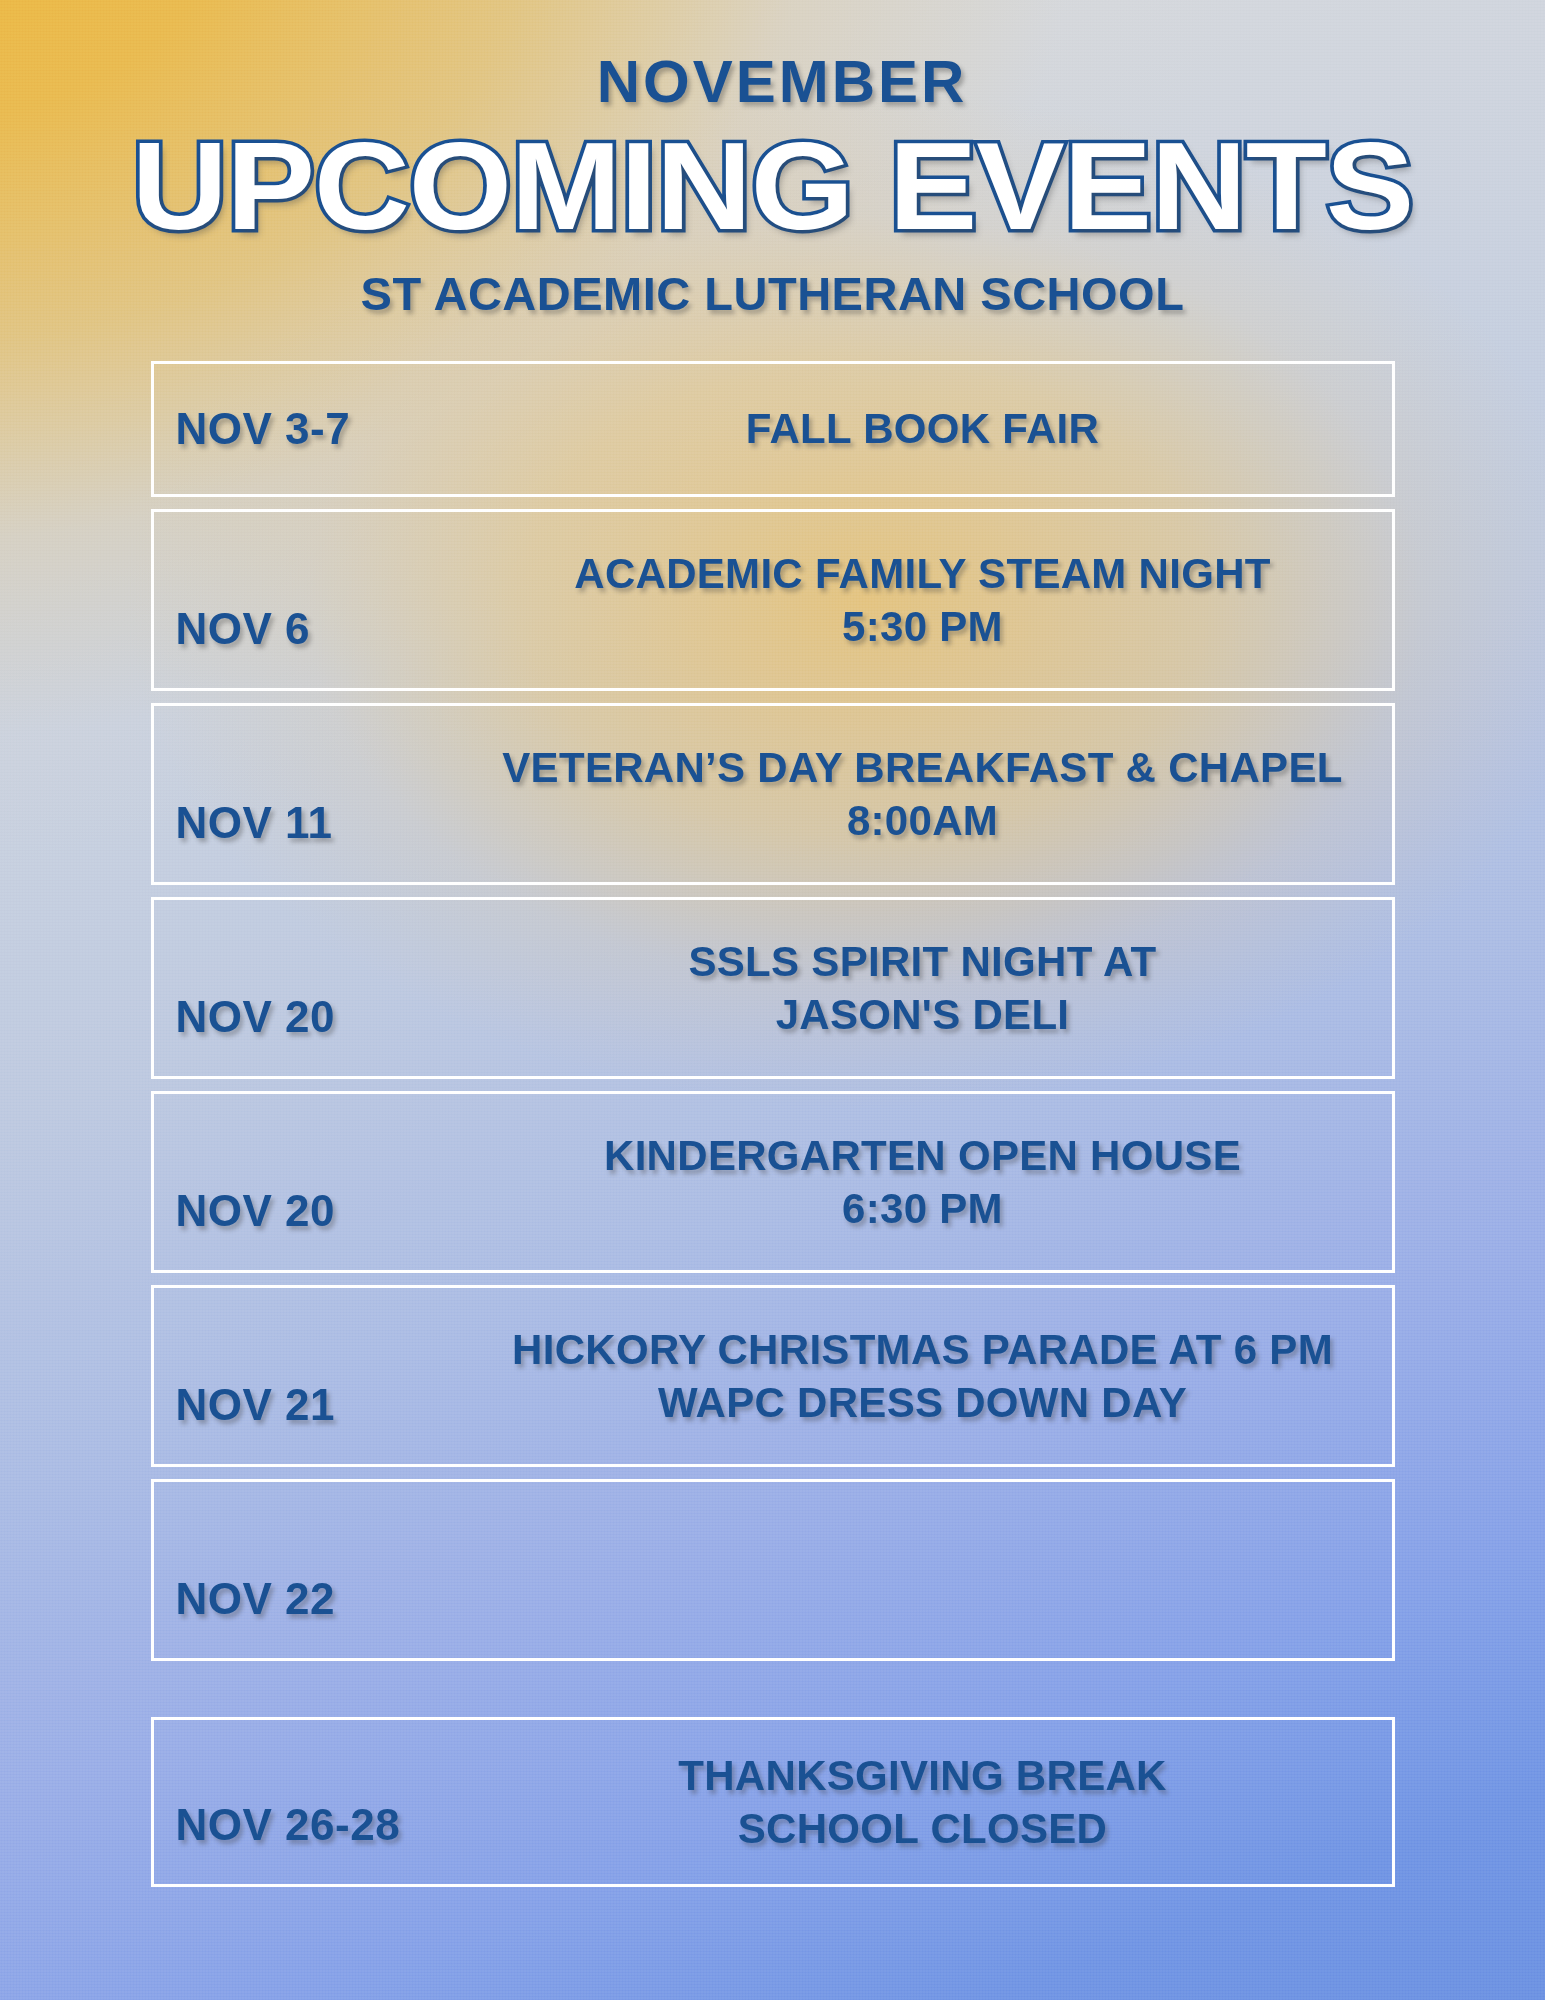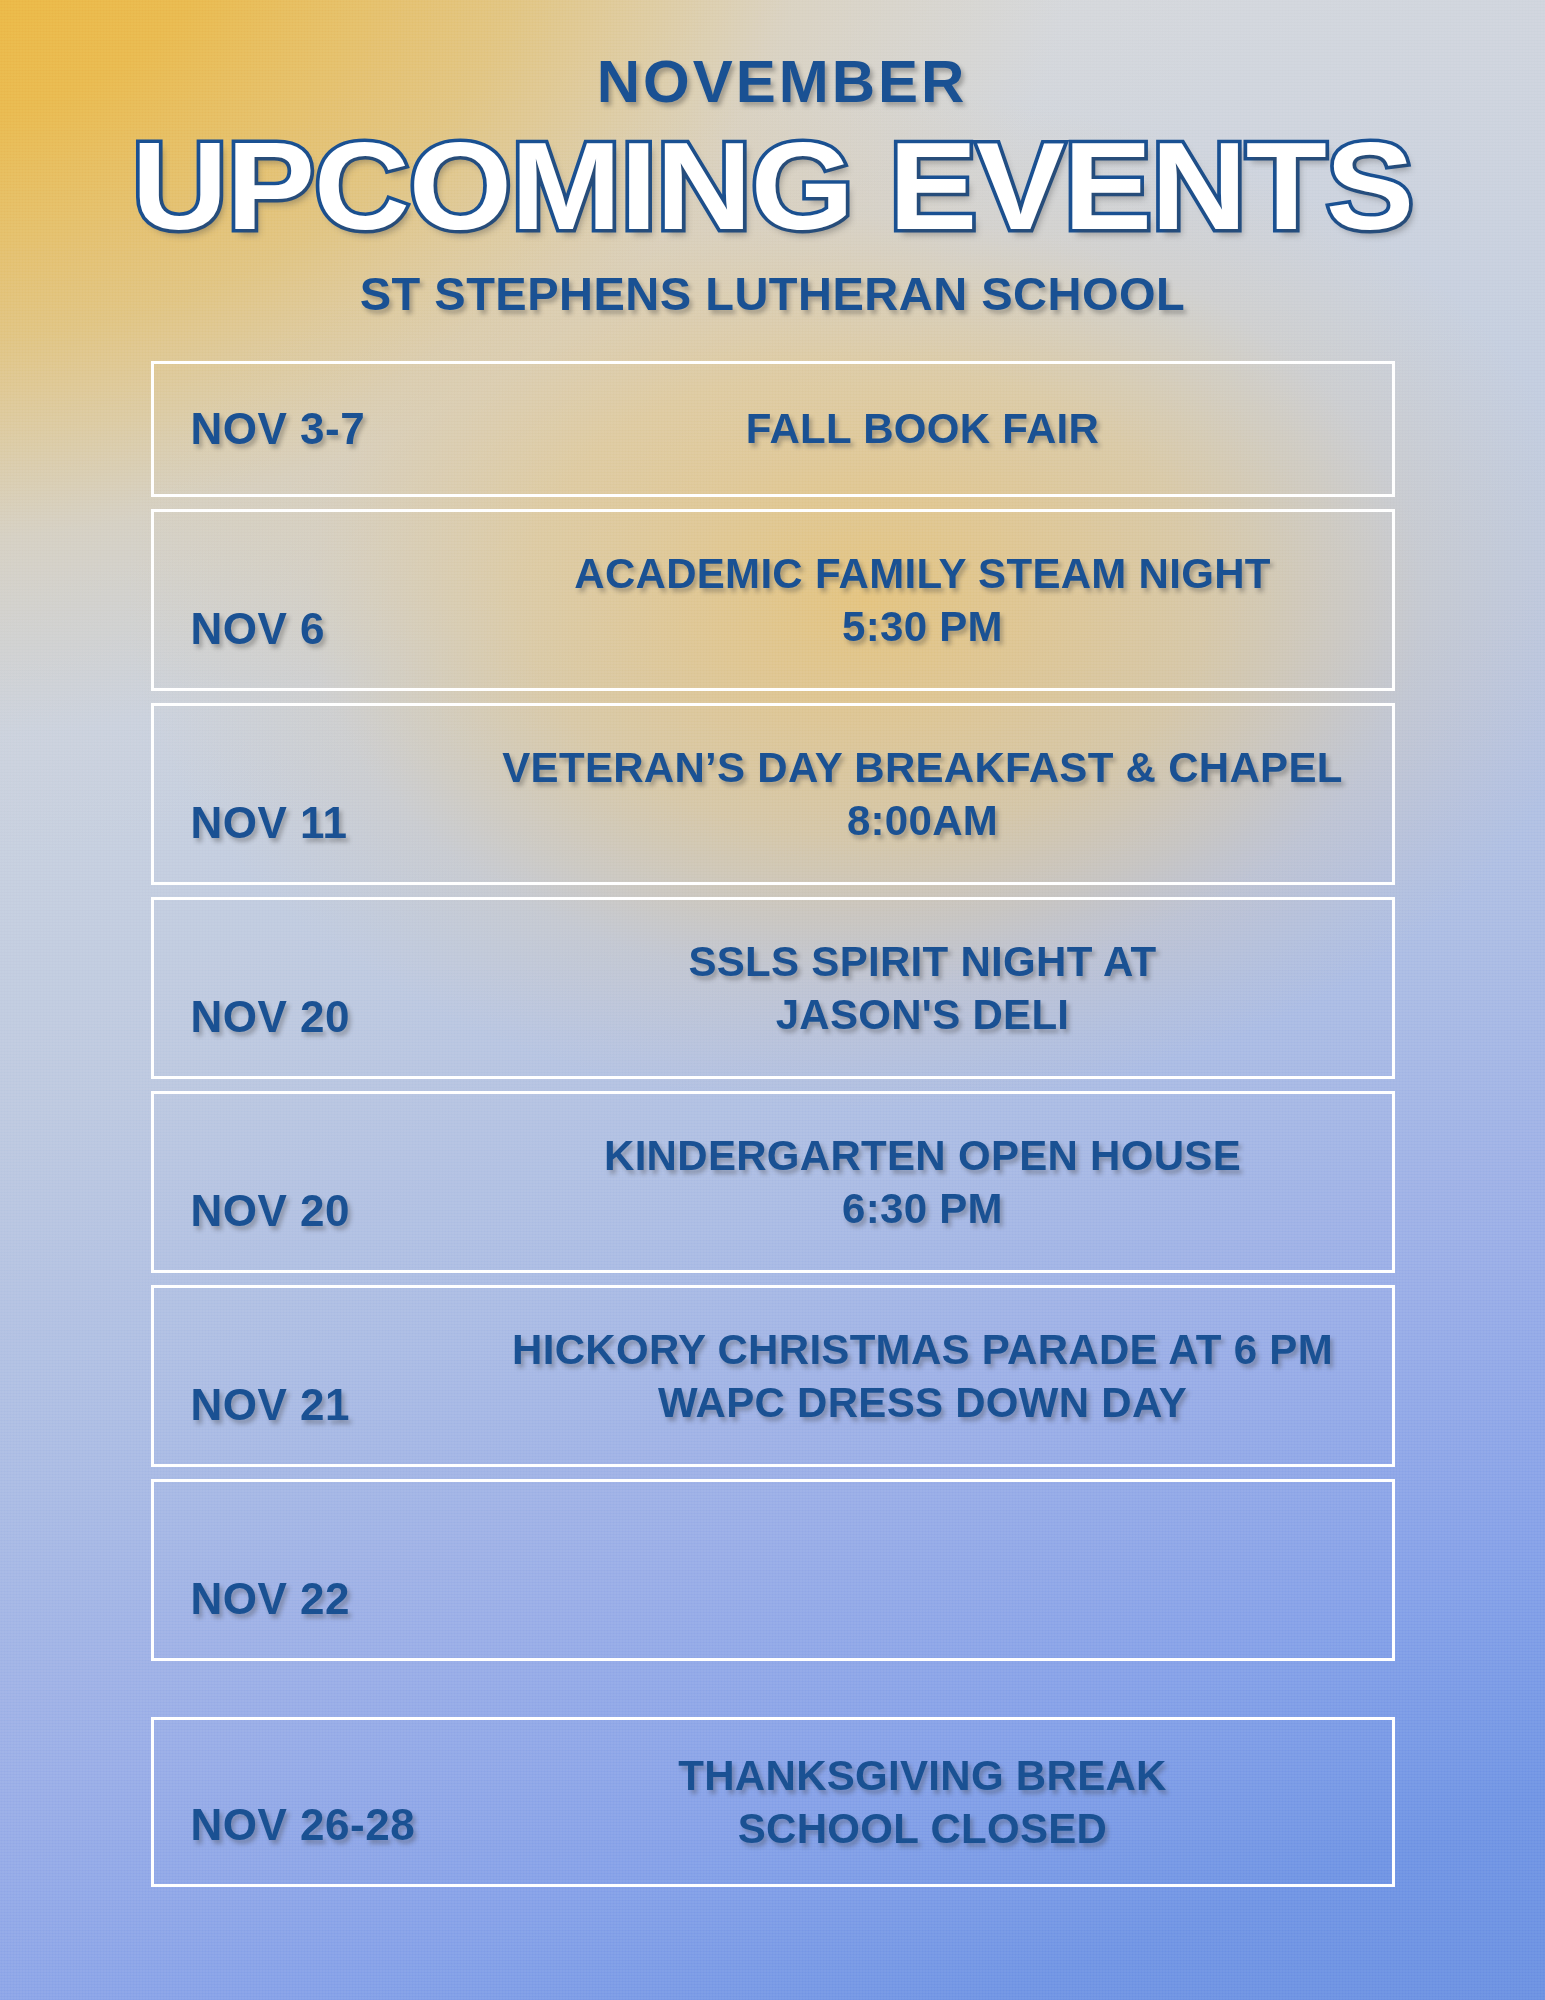--- a/index.html
+++ b/index.html
@@ -112,21 +112,21 @@
   .event-row {
     border:3px solid #ffffff;
     display:flex;
     align-items:center;
     position:relative;
     padding:0 0;
   }
 
   .event-date {
     flex:0 0 300px;
-    padding-left:37px;
+    padding-left:22px;
     font-size:44px;
     font-weight:700;
     color:#1a5193;
     letter-spacing:0.5px;
     text-shadow:3px 4px 4px rgba(60,60,60,0.32);
     white-space:nowrap;
   }
 
   .event-title {
     flex:1 1 auto;
@@ -156,21 +156,21 @@
 <div id="poster">
   <div id="grain"></div>
 
   <div id="content">
 
     <header>
       <div class="month">NOVEMBER</div>
 
       <div class="headline">UPCOMING EVENTS</div>
 
-      <div class="school">ST STEPHENS LUTHERAN SCHOOL</div>
+      <div class="school">ST ACADEMIC LUTHERAN SCHOOL</div>
     </header>
 
     <section class="events">
 
       <div class="event-row h1">
         <div class="event-date">NOV 3-7</div>
         <div class="event-title">
           <div>FALL BOOK FAIR</div>
         </div>
       </div>

